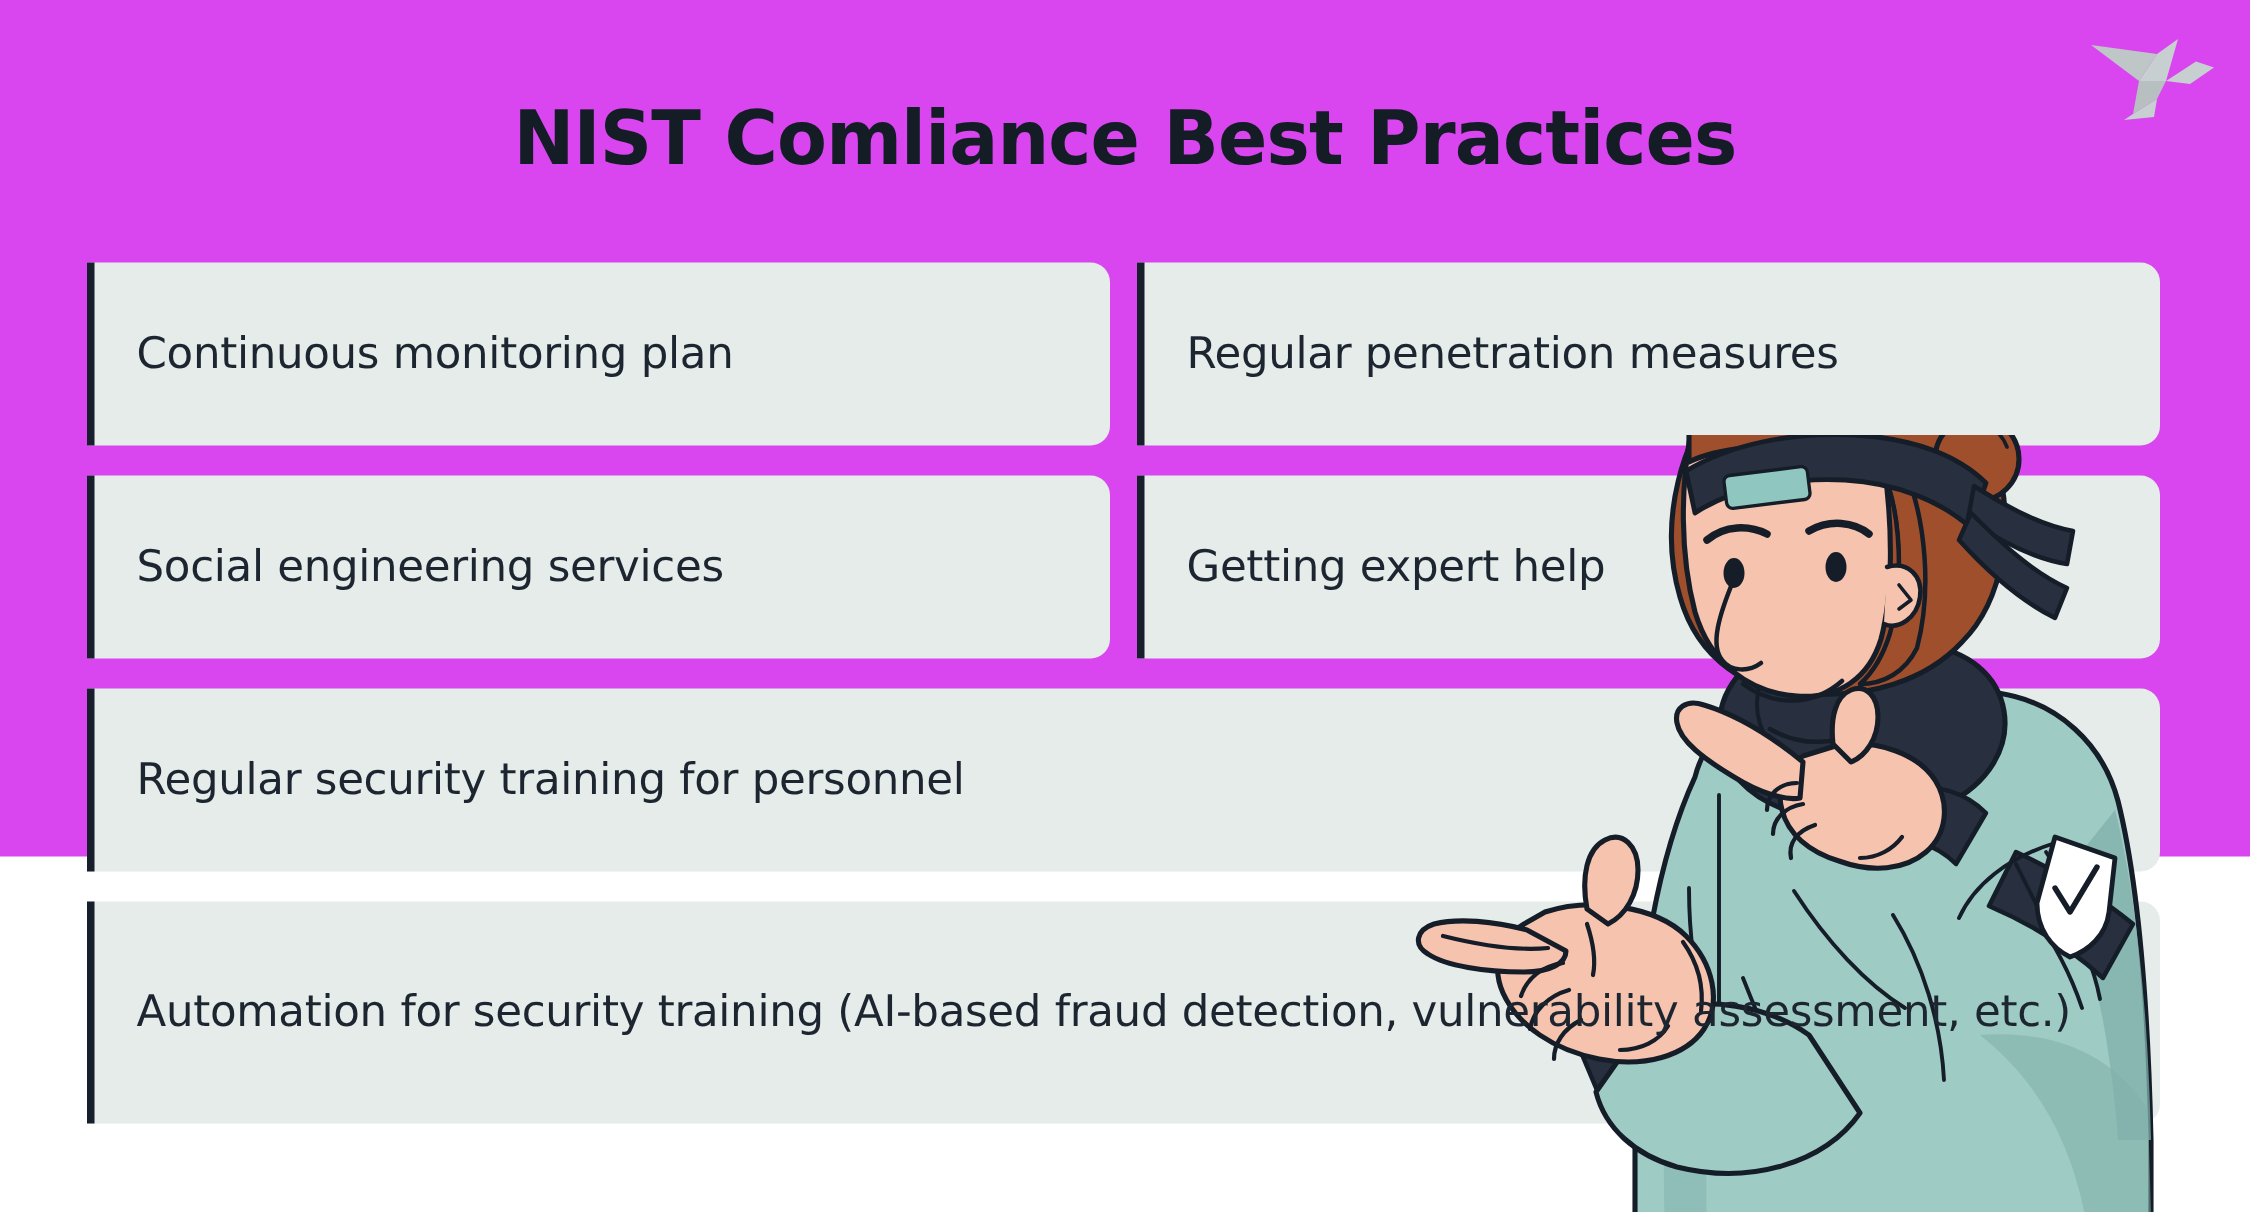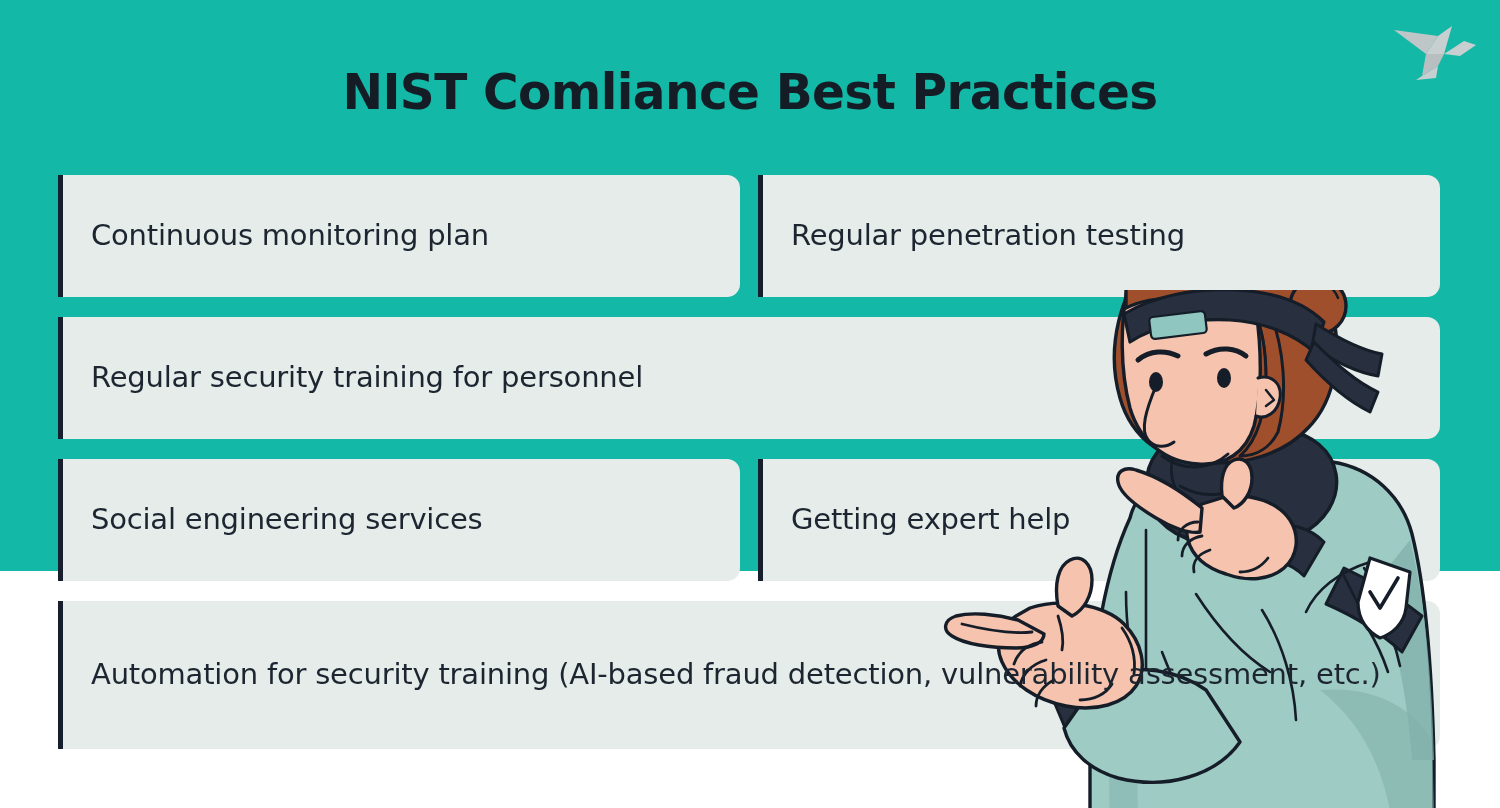--- a/index.html
+++ b/index.html
@@ -5,21 +5,21 @@
   * { margin:0; padding:0; box-sizing:border-box; }
   html, body {
     width:1500px; height:808px;
     background:#ffffff;
     font-family:"Liberation Sans", sans-serif;
     overflow:hidden;
   }
   .canvas {
     position:relative;
     width:1500px; height:571px;
-    background:#14b8a6;
+    background:#d946ef;
   }
 
   
   .logo {
     position:absolute;
     top:14px; right:18px;
     width:96px; height:70px;
   }
 
   
@@ -101,36 +101,36 @@
 
   <h1 class="title">NIST Comliance Best Practices</h1>
 
   <div class="cards">
 
     <div class="row row-split">
       <div class="card">
         <div class="card-text">Continuous monitoring plan</div>
       </div>
       <div class="card">
-        <div class="card-text">Regular penetration testing</div>
+        <div class="card-text">Regular penetration measures</div>
+      </div>
+    </div>
+
+    <div class="row row-split">
+      <div class="card">
+        <div class="card-text">Social engineering services</div>
+      </div>
+      <div class="card">
+        <div class="card-text">Getting expert help</div>
       </div>
     </div>
 
     <div class="row row-full">
       <div class="card">
         <div class="card-text">Regular security training for personnel</div>
-      </div>
-    </div>
-
-    <div class="row row-split">
-      <div class="card">
-        <div class="card-text">Social engineering services</div>
-      </div>
-      <div class="card">
-        <div class="card-text">Getting expert help</div>
       </div>
     </div>
 
     <div class="row row-full row-tall">
       <div class="card">
         <div class="card-text">Automation for security training (AI-based fraud detection, vulnerability assessment, etc.)</div>
       </div>
     </div>
 
   </div>

